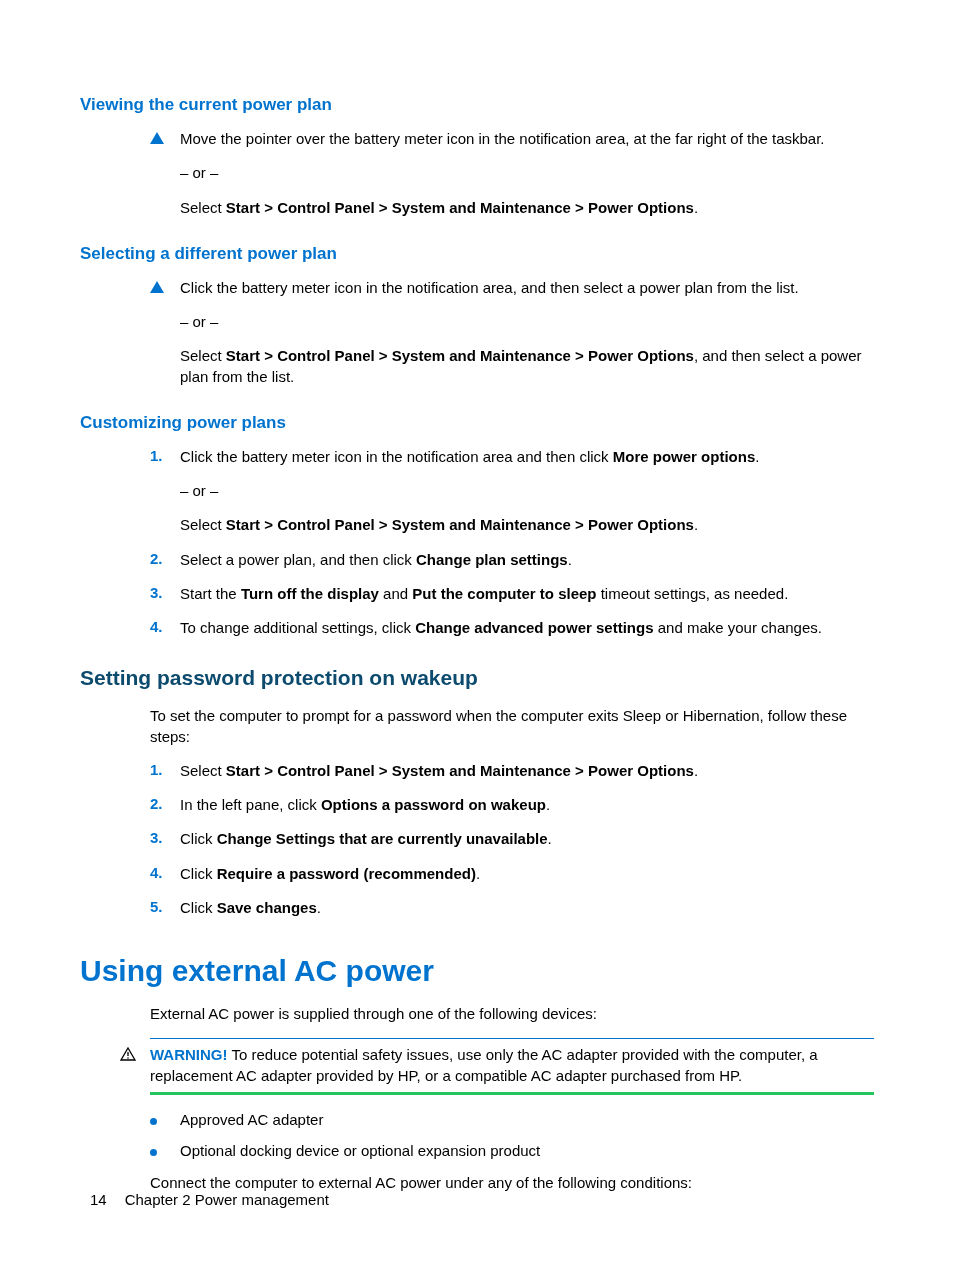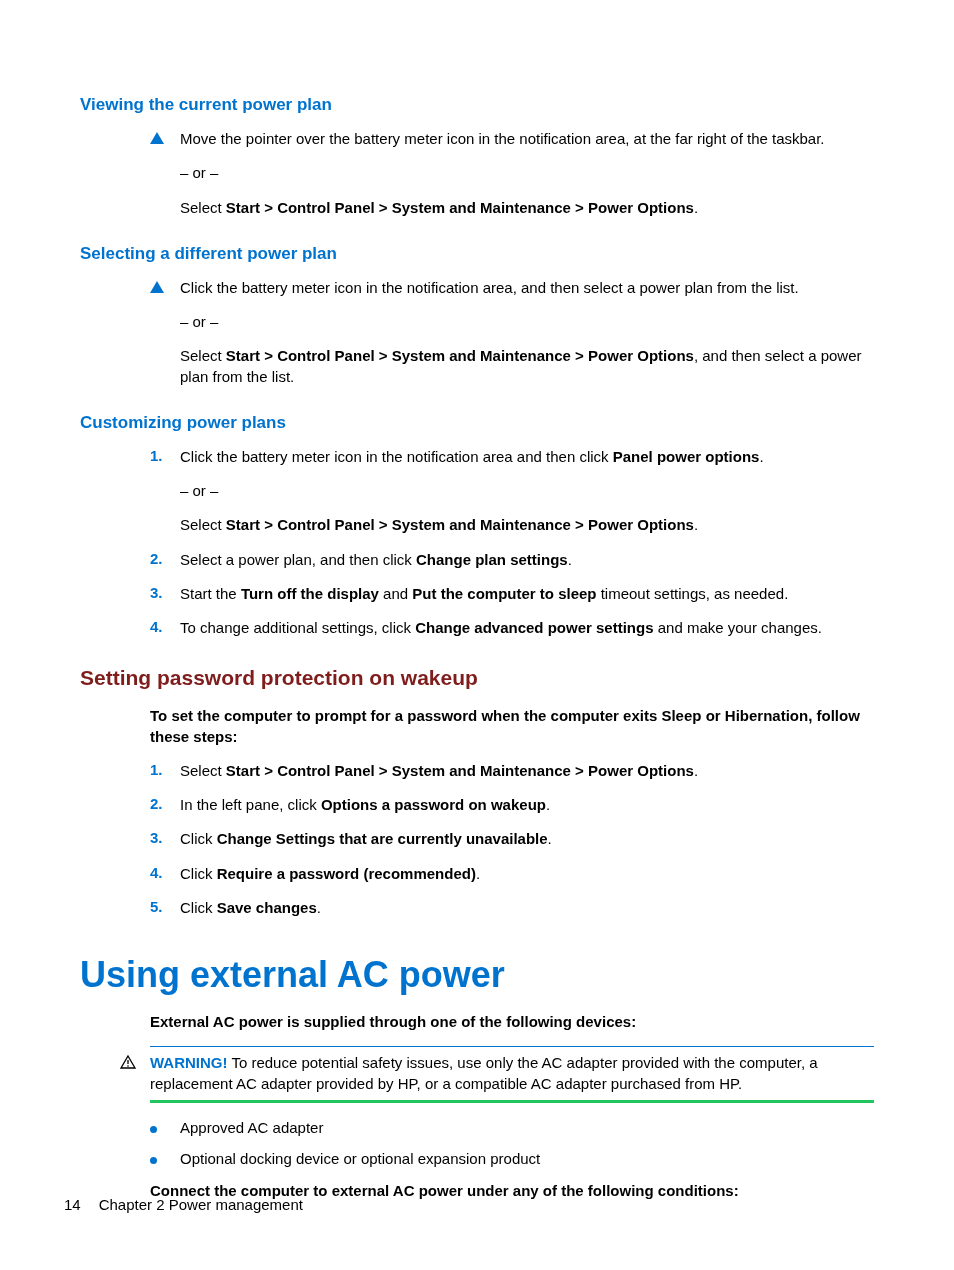--- a/index.html
+++ b/index.html
@@ -18,29 +18,29 @@
     min-height: 1270px;
     box-sizing: border-box;
   }
   .h3 {
     color: #0073cf;
     font-weight: bold;
     font-size: 17px;
     margin: 0 0 14px 0;
   }
   .h2 {
-    color: #7f1d1d;
+    color: #0c4a6e;
     font-weight: bold;
     font-size: 21px;
     margin: 28px 0 16px 0;
   }
   .h1 {
     color: #0073cf;
     font-weight: bold;
-    font-size: 36px;
+    font-size: 30px;
     margin: 36px 0 16px 0;
   }
   .block {
     margin-left: 70px;
     margin-bottom: 26px;
   }
   .single-item {
     display: flex;
     align-items: flex-start;
   }
@@ -91,21 +91,20 @@
   ol li .licontent p {
     margin: 0 0 14px 0;
   }
   ol li .licontent p:last-child {
     margin-bottom: 0;
   }
   .bodytext {
     margin-left: 70px;
     margin-bottom: 14px;
     line-height: 1.35;
-    font-weight: bold;
   }
   .warningbox {
     margin-left: 70px;
     border-top: 1px solid #0073cf;
     border-bottom: 3px solid #22c55e;
     padding: 6px 0;
     display: flex;
     align-items: flex-start;
     margin-bottom: 16px;
     line-height: 1.35;
@@ -149,21 +148,21 @@
     border-radius: 50%;
     display: inline-block;
     margin-top: 6px;
   }
   ul.dots li .litext {
     flex: 1;
   }
   .footer {
     position: absolute;
     bottom: 62px;
-    left: 64px;
+    left: 90px;
     font-size: 15px;
   }
   .footer .pageno {
     margin-right: 18px;
   }
   b { font-weight: bold; }
 </style>
 </head>
 <body>
 
@@ -192,21 +191,21 @@
       </div>
     </div>
   </div>
 
   <div class="h3">Customizing power plans</div>
   <div class="block">
     <ol>
       <li>
         <span class="num">1.</span>
         <div class="licontent">
-          <p><span>Click the battery meter icon in the notification area and then click </span><b>Panel power options</b><span>.</span></p>
+          <p><span>Click the battery meter icon in the notification area and then click </span><b>More power options</b><span>.</span></p>
           <p>– or –</p>
           <p><span>Select </span><b>Start &gt; Control Panel &gt; System and Maintenance &gt; Power Options</b><span>.</span></p>
         </div>
       </li>
       <li>
         <span class="num">2.</span>
         <div class="licontent">
           <p><span>Select a power plan, and then click </span><b>Change plan settings</b><span>.</span></p>
         </div>
       </li>

